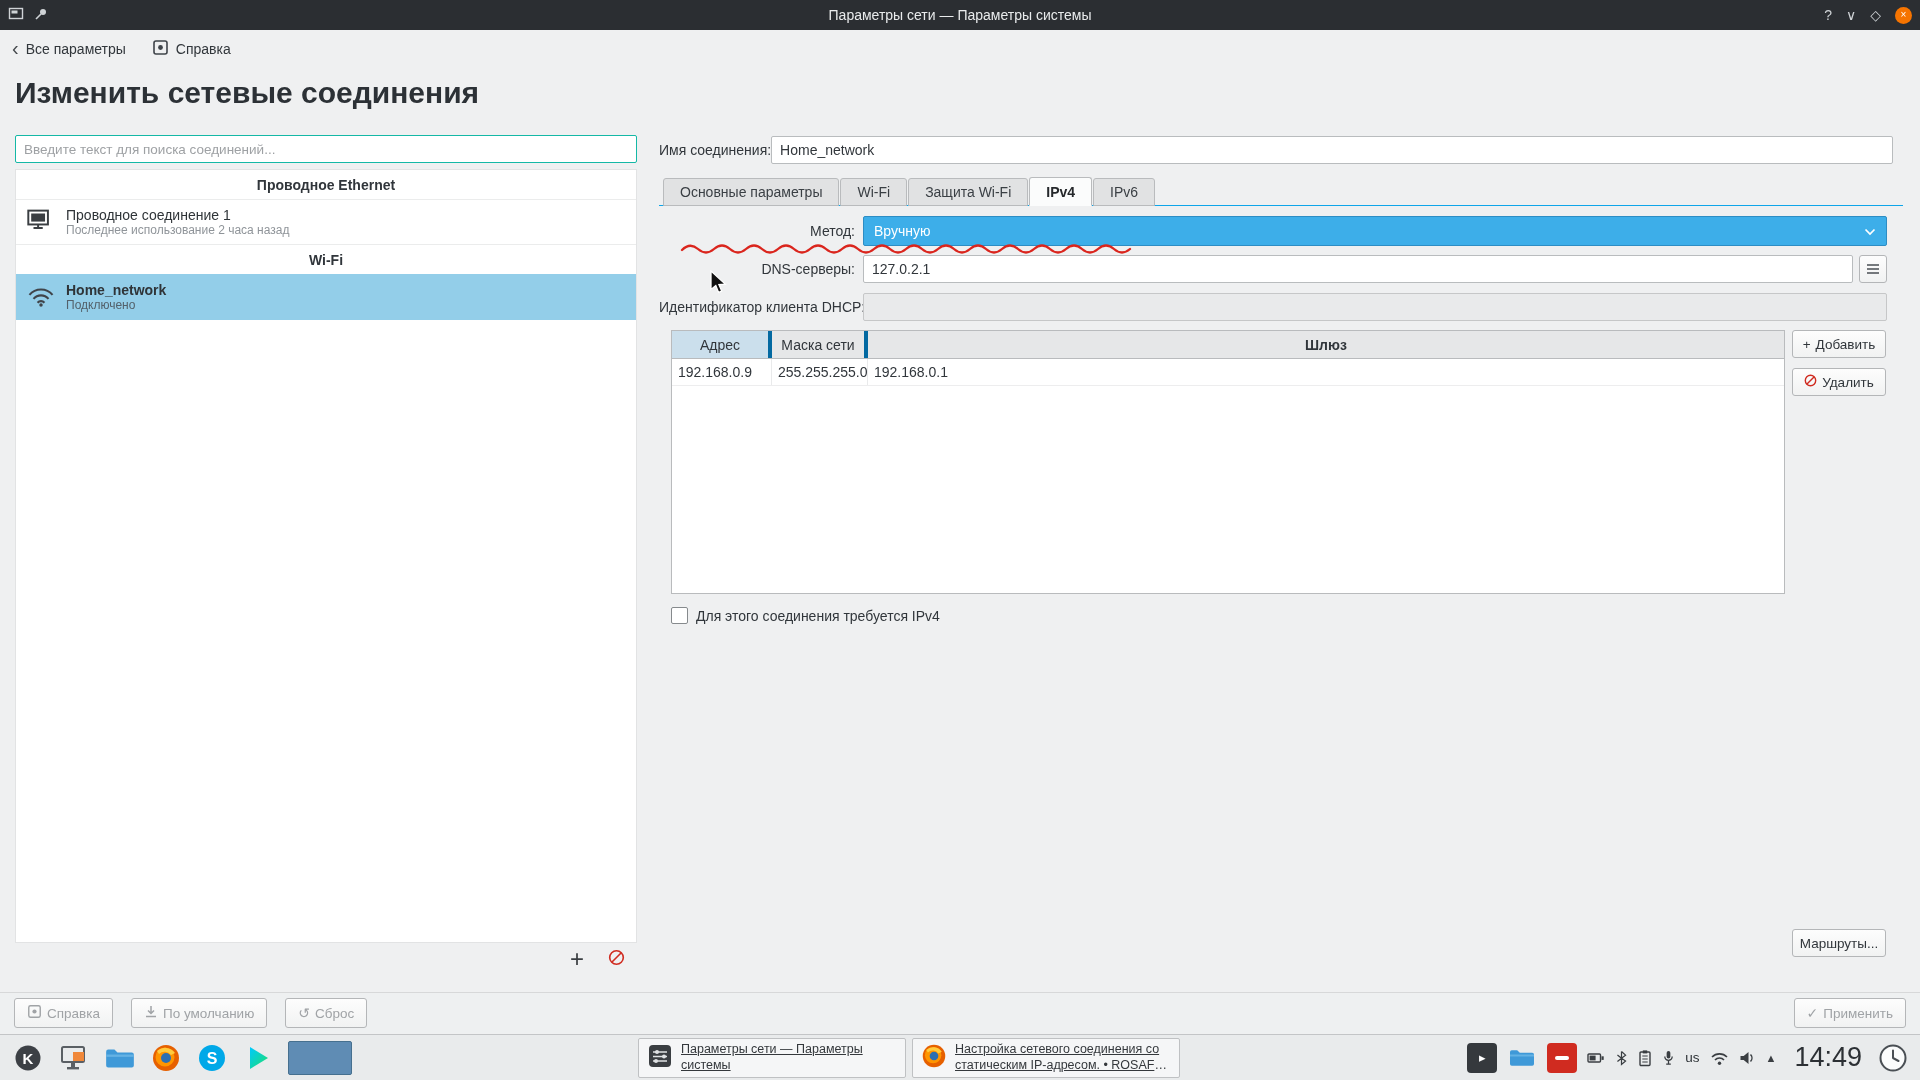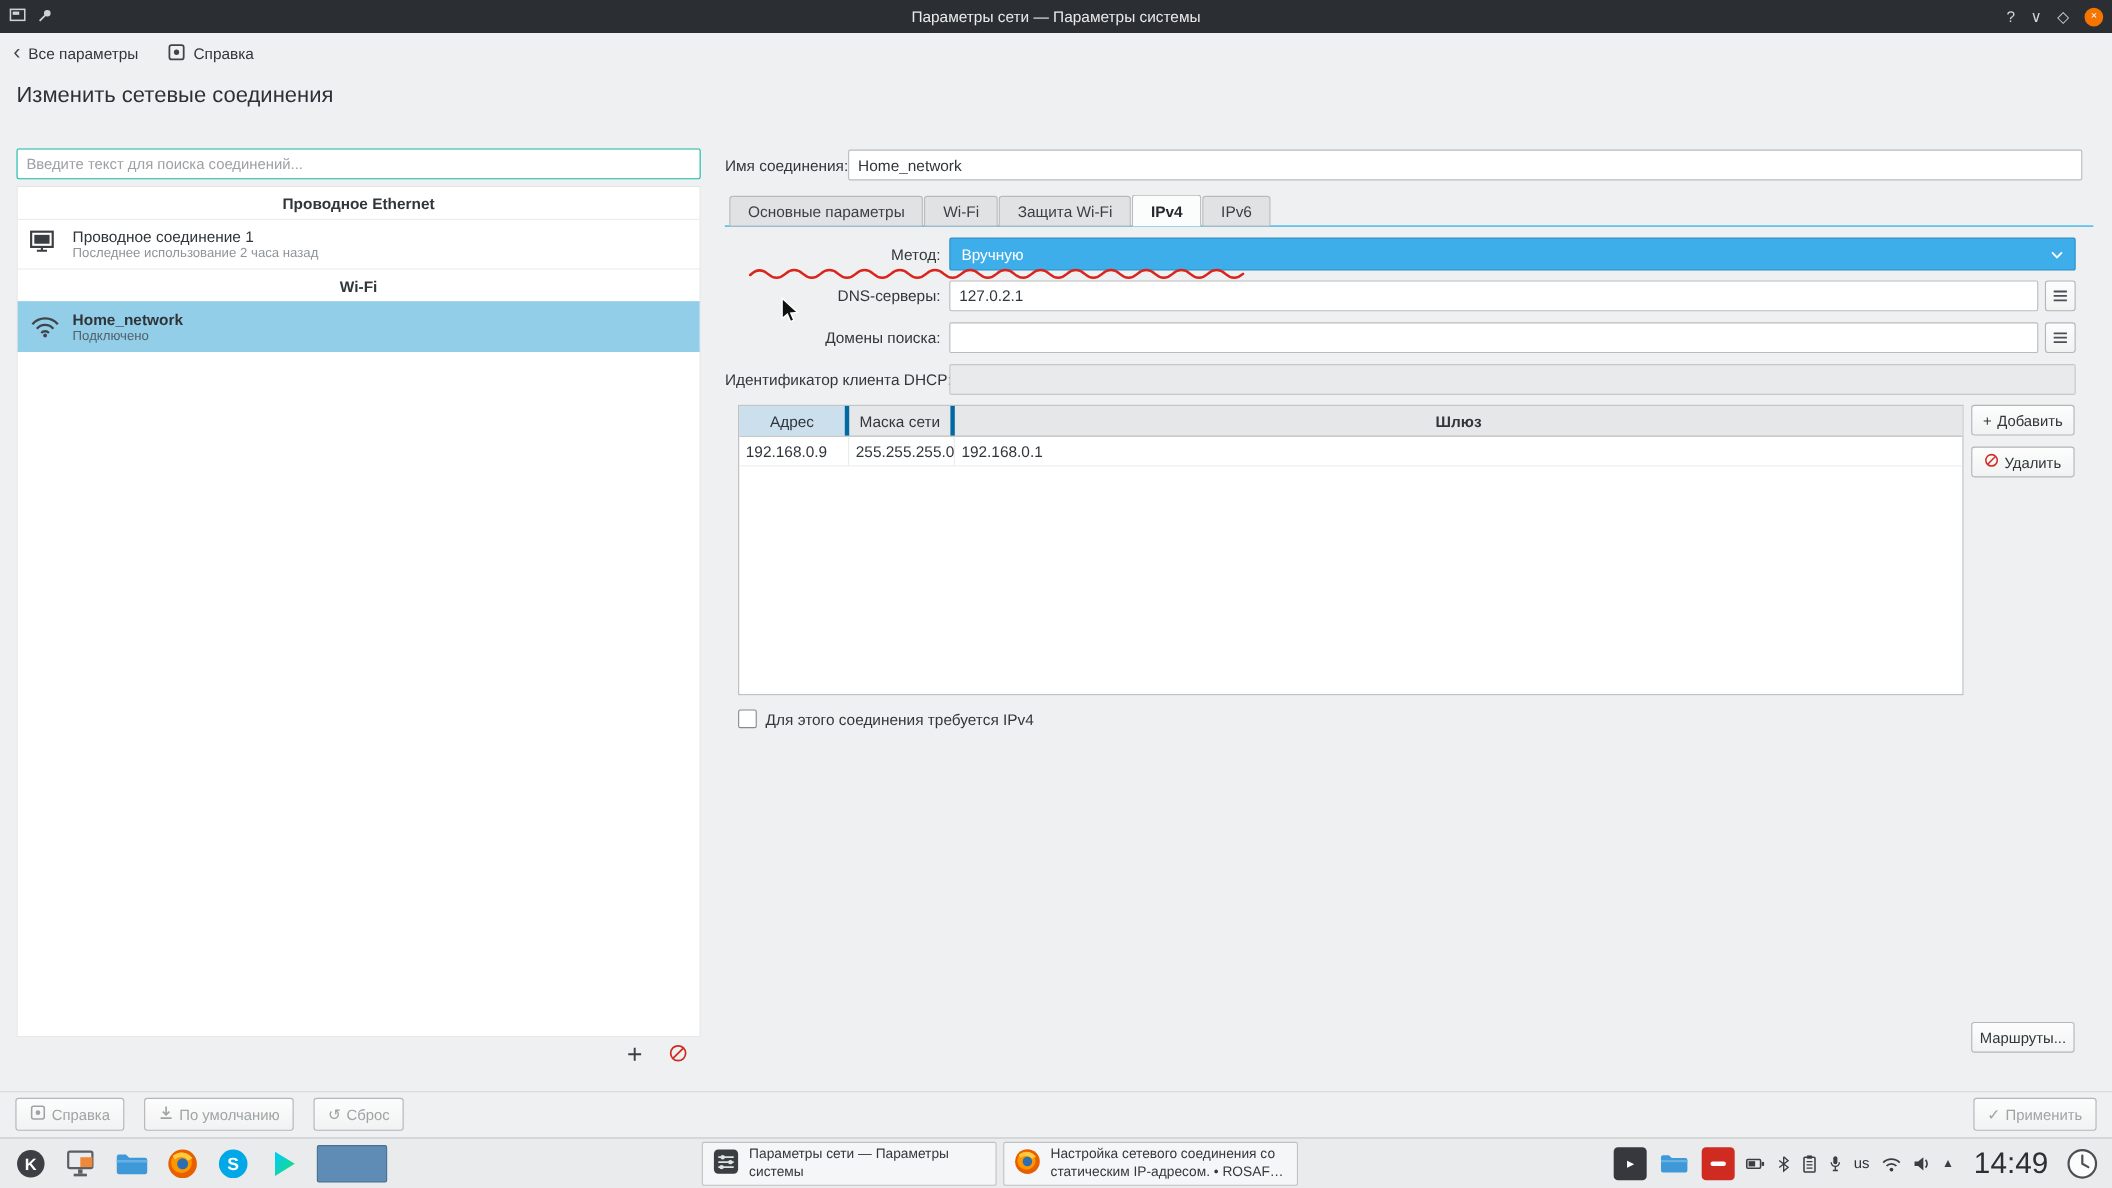--- a/index.html
+++ b/index.html
@@ -13,21 +13,21 @@
   .tb-controls { margin-left:auto; display:flex; align-items:center; gap:14px; color:#cfd3d6; font-size:14px; }
   .tb-btn { cursor:default; line-height:1; }
   .tb-close { width:17px; height:17px; border-radius:50%; background:#f67400; color:#fff; font-size:10px; display:flex; align-items:center; justify-content:center; }
 
   
   .toolbar { position:absolute; left:0; top:30px; width:1920px; height:37px; display:flex; align-items:center; gap:26px; padding:0 12px; }
   .tool-item { display:flex; align-items:center; gap:7px; color:#31363b; }
   .back-chev { font-size:20px; color:#45494d; line-height:1; margin-top:-2px; }
 
   
-  .page-title { position:absolute; left:15px; top:76px; font-size:20px; font-weight:400; color:#2c3136; }
+  .page-title { position:absolute; left:15px; top:76px; font-size:30px; font-weight:700; color:#2c3136; }
 
   
   .sidebar { position:absolute; left:15px; top:135px; width:622px; height:838px; }
   .search-input { width:100%; height:28px; border:1px solid #14b8a6; border-radius:2px; padding:0 8px; font-family:inherit; font-size:13.5px; background:#fff; color:#31363b; outline:none; }
   .search-input::placeholder { color:#9ea1a4; }
   .conn-list { position:absolute; left:0; right:0; top:34px; bottom:30px; background:#fff; border:1px solid #e2e3e4; }
   .group-header { text-align:center; font-weight:bold; font-size:14px; padding:7px 0 6px; }
   .conn-item { display:flex; align-items:center; gap:10px; height:46px; padding:0 10px; border-top:1px solid #ebecec; border-bottom:1px solid #ebecec; }
   .conn-item.selected { background:#93cee9; border-color:#93cee9; }
   .conn-text { display:flex; flex-direction:column; }
@@ -87,21 +87,21 @@
   .footer .btn .f-ico { color:#a0a3a6; font-size:14px; }
   .apply-btn { margin-left:auto; }
 
   
   .taskbar { position:absolute; left:0; top:1034px; width:1920px; height:46px; background:#e9ebec; border-top:1px solid #c3c5c7; display:flex; align-items:center; padding:0 8px; gap:6px; }
   .launcher { width:40px; height:40px; display:flex; align-items:center; justify-content:center; }
   .pager { width:64px; height:34px; background:#5f8cb4; border:1px solid #46708f; border-radius:2px; margin-left:4px; }
   .taskbtn { width:268px; height:40px; background:#f5f6f7; border:1px solid #bfc1c3; border-radius:2px; display:flex; align-items:center; gap:8px; padding:0 8px; }
   .taskbtn.first { margin-left:280px; }
   .task-lines { display:flex; flex-direction:column; overflow:hidden; }
-  .task-line { font-size:12.5px; line-height:1.25; color:#34383c; white-space:nowrap; overflow:hidden; text-overflow:ellipsis; }
+  .task-line { font-size:12.5px; line-height:1.25; color:#34383c; white-space:nowrap; overflow:hidden; text-overflow:ellipsis;text-decoration:underline; }
   .tray { margin-left:auto; display:flex; align-items:center; gap:10px; padding-right:4px; }
   .tray-glyph { display:flex; align-items:center; justify-content:center; }
   .kbd-layout { font-size:13.5px; color:#2e3337; }
   .clock { font-size:27px; color:#2c3034; margin:0 6px 0 8px; }
   .expand-arrow { font-size:11px; color:#3a3e42; }
   .tray-app { width:30px; height:30px; border-radius:4px; display:flex; align-items:center; justify-content:center; }
   .tray-dark { background:#35393d; color:#fff; font-size:13px; }
   .tray-red { background:#d02b20; }
   .tray-red-bar { width:14px; height:4px; background:#fff; border-radius:2px; }
 
@@ -237,31 +237,20 @@
     <div class="fcontrol">
       <input class="text-input" value="127.0.2.1" style="">
       <span class="mini-btn">
         <svg width="14" height="12" viewBox="0 0 14 12">
             <path d="M1 2 h12 M1 6 h12 M1 10 h12" stroke="#4a4f54" stroke-width="1.6"></path>
           </svg>
       </span>
     </div>
   </div>
 
-  <div class="frow">
-    <span class="flabel">Домены поиска:</span>
-    <div class="fcontrol">
-      <input class="text-input" value="" style="">
-      <span class="mini-btn">
-        <svg width="14" height="12" viewBox="0 0 14 12">
-            <path d="M1 2 h12 M1 6 h12 M1 10 h12" stroke="#4a4f54" stroke-width="1.6"></path>
-          </svg>
-      </span>
-    </div>
-  </div>
 
   <div class="frow">
     <span class="flabel">Идентификатор клиента DHCP:</span>
     <div class="fcontrol" style="padding-right:0;">
       <input class="text-input" disabled="" value="" style="">
     </div>
   </div>
 
   <div class="table-zone">
     <div class="addr-table">

